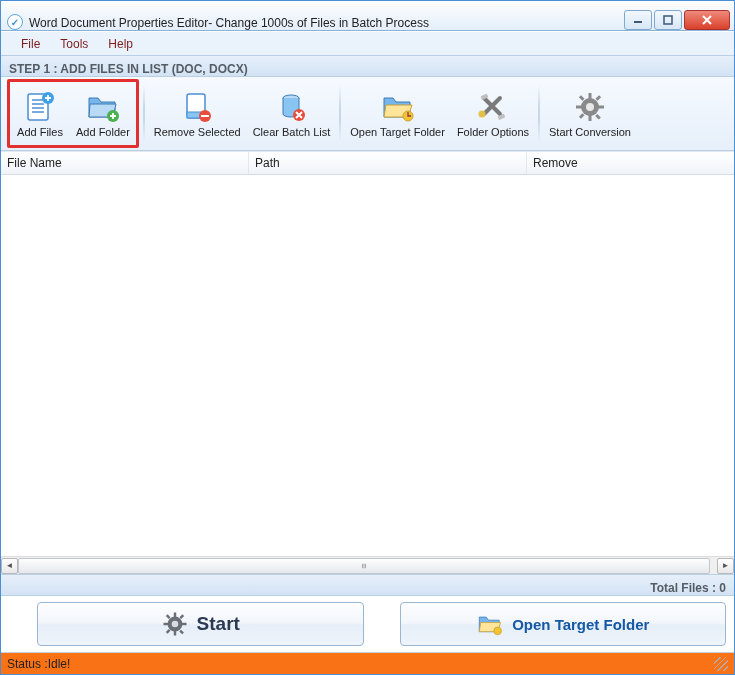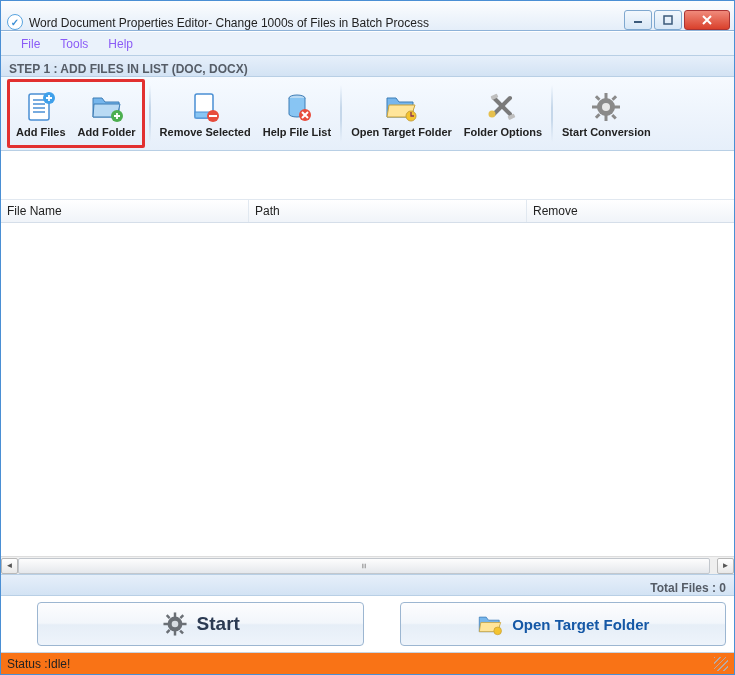--- a/index.html
+++ b/index.html
@@ -5,30 +5,30 @@
   * { box-sizing: border-box; margin: 0; padding: 0; font-family: "Segoe UI", Tahoma, Arial, sans-serif; }
   body { background: #fff; width: 735px; height: 675px; overflow: hidden; }
   .window { width: 735px; height: 675px; border: 1px solid #4a8fd4; background: #fff; display: flex; flex-direction: column; }
   .titlebar { height: 30px; background: linear-gradient(to bottom, #fcfdfe, #e4eef9); border-bottom: 1px solid #8db2d8; display: flex; align-items: flex-end; padding: 0 4px; }
   .titlebar-icon { width: 16px; height: 16px; border-radius: 50%; background: #fff; border: 1px solid #5aa5e0; margin: 0 6px 0 2px; display: flex; align-items: center; justify-content: center; }
   .titlebar-icon::after { content: "✓"; font-size: 10px; color: #3b8fd6; font-weight: bold; }
   .title-text { font-size: 12px; color: #222; flex: 1; }
   .win-btn { width: 28px; height: 20px; border: 1px solid #7fa8cf; border-radius: 3px; margin-left: 2px; display: flex; align-items: center; justify-content: center; font-size: 10px; background: linear-gradient(to bottom, #f3f8fd, #d8e7f6); }
   .win-btn.close { background: linear-gradient(to bottom, #f08a7b, #d9402b); border-color: #a33; color: #fff; width: 46px; }
   .menubar { height: 24px; background: #eaf2fb; display: flex; align-items: center; padding: 0 10px; border-top: 1px solid #fff; font-size: 12px; }
-  .menu-item { padding: 2px 10px; color: #8b5cf6; cursor: default; }
+  .menu-item { padding: 2px 10px; color: #7f1d1d; cursor: default; }
   .step-header { height: 22px; background: linear-gradient(to bottom, #e6effa, #d3e3f4); border-top: 1px solid #b8cfe5; border-bottom: 1px solid #b8cfe5; display: flex; align-items: flex-end; padding: 0 8px; font-size: 12px; font-weight: bold; color: #555c66; }
   .step-header .right { flex: 1; text-align: right; font-weight: bold; }
-  .toolbar { height: 74px; background: linear-gradient(to bottom, #f6faff, #e6effa); border-bottom: 1px solid #b8cfe5; display: flex; align-items: stretch; font-weight: bold; }
+  .toolbar { height: 74px; background: linear-gradient(to bottom, #f6faff, #e6effa); border-bottom: 1px solid #b8cfe5; display: flex; align-items: stretch; }
   .tool-group { display: flex; padding: 4px 2px; }
   .tool-btn { width: auto; min-width: 60px; padding: 0 6px; display: flex; flex-direction: column; align-items: center; justify-content: center; font-size: 11px; color: #222; cursor: default; }
   .tool-btn .icon { width: 34px; height: 34px; margin-bottom: 2px; }
   .highlighted { border: 3px solid #e23030; border-radius: 2px; padding: 2px 0; margin: 2px 1px 2px 6px; }
   .tool-sep { width: 2px; background: linear-gradient(to bottom, transparent, #c5d7ea 40%, #c5d7ea 60%, transparent); margin: 8px 3px; }
-  .list-header { height: 24px; background: linear-gradient(to bottom, #fff, #f0f4f9); border-top: 1px solid #e1e8f0; border-bottom: 1px solid #d5dee9; display: flex; font-size: 12px; color: #222; margin-top: 48px; }
+  .list-header { height: 24px; background: linear-gradient(to bottom, #fff, #f0f4f9); border-top: 1px solid #e1e8f0; border-bottom: 1px solid #d5dee9; display: flex; font-size: 12px; color: #222; }
   .col { padding: 4px 6px; border-right: 1px solid #e1e8f0; }
   .col.name { width: 248px; }
   .col.path { width: 278px; }
   .col.status { flex: 1; border-right: none; }
   .list-body { flex: 1; background: #fff; overflow: hidden; }
   .hscroll { height: 18px; background: #f0f0f0; border-top: 1px solid #ddd; position: relative; display: flex; align-items: center; }
   .hscroll .arrow { width: 17px; height: 16px; background: linear-gradient(to bottom,#fff,#e8e8e8); border: 1px solid #b8b8b8; border-radius: 2px; display: flex; align-items: center; justify-content: center; font-size: 8px; color: #555; }
   .hscroll .track { flex: 1; background: #efefef; position: relative; height: 16px; }
   .hscroll .thumb { position: absolute; left: 0; top: 0; height: 16px; width: 99%; background: linear-gradient(to bottom,#fdfdfd,#e5e8ec); border: 1px solid #c2c7cd; border-radius: 2px; display: flex; align-items: center; justify-content: center; }
   .hscroll .thumb::after { content: "≡"; transform: rotate(90deg); font-size: 9px; color: #888; }
@@ -109,21 +109,21 @@
       </svg>
       <span>Remove Selected</span>
     </div>
     <div class="tool-btn">
       <svg class="icon" viewBox="0 0 34 34">
         <ellipse cx="17" cy="8" rx="8" ry="3" fill="#b9daf4" stroke="#3d7cb5"></ellipse>
         <path d="M9 8 L9 24 a8 3 0 0 0 16 0 L25 8" fill="#88c5f3" stroke="#3d7cb5"></path>
         <circle cx="25" cy="25" r="6" fill="#e74c3c"></circle>
         <path d="M22 22 L28 28 M28 22 L22 28" stroke="#fff" stroke-width="2"></path>
       </svg>
-      <span>Help File List</span>
+      <span>Clear Batch List</span>
     </div>
     <div class="tool-sep"></div>
     <div class="tool-btn">
       <svg class="icon" viewBox="0 0 34 34">
         <path d="M3 10 L3 27 L29 27 L29 12 L15 12 L12 8 L3 8 Z" fill="#76b6ec" stroke="#3d7cb5"></path>
         <path d="M5 15 L31 15 L27 27 L3 27 Z" fill="#ffe59a" stroke="#c9a23a"></path>
         <circle cx="27" cy="26" r="5" fill="#f4c430" stroke="#c9a23a"></circle>
         <path d="M27 22 L27 26 L30 26" stroke="#835" stroke-width="1.3" fill="none"></path>
       </svg>
       <span>Open Target Folder</span>

